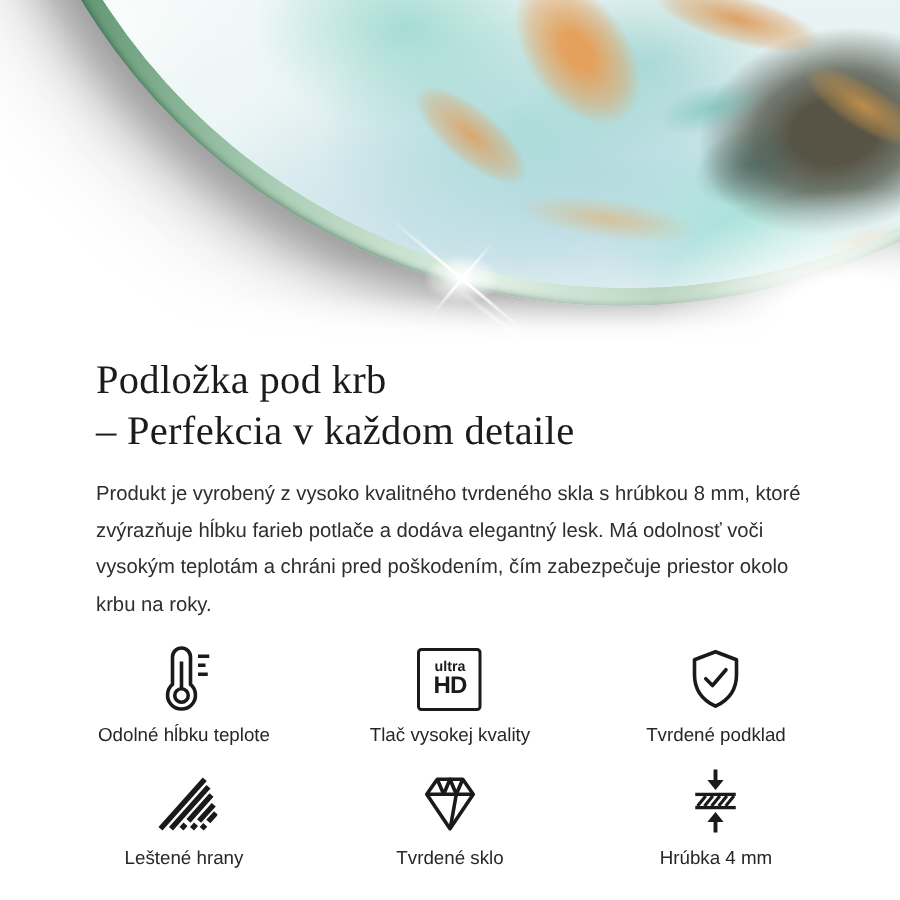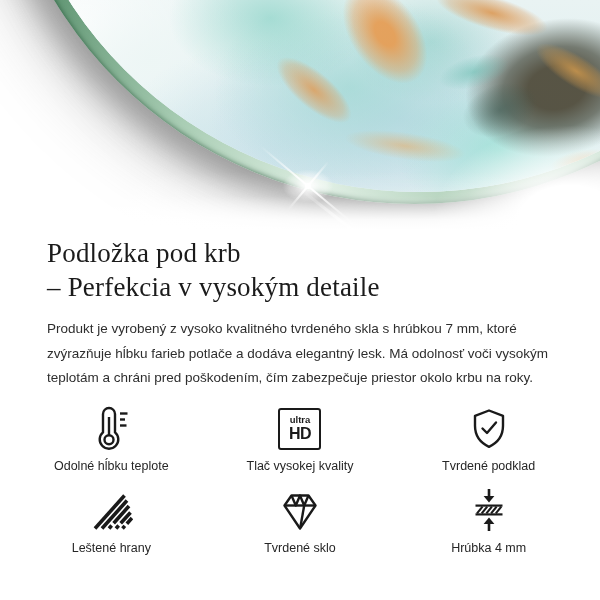--- a/index.html
+++ b/index.html
@@ -67,21 +67,21 @@
   .sp-ray.r3{left:-10px;top:0px;width:150px;height:3px;transform:rotate(38deg);transform-origin:0 50%;opacity:.7;}
   .sp-core{position:absolute;left:-3px;top:-3px;width:6px;height:6px;border-radius:50%;
       background:#fff;box-shadow:0 0 10px 3px rgba(255,255,255,.95);}
 
   .fade-right{position:absolute;left:408px;top:104px;width:260px;height:150px;z-index:6;
       background:radial-gradient(ellipse 70% 85% at 62% 78%, #fff 28%, rgba(255,255,255,0) 75%);}
   .fade-bottom{position:absolute;left:0;bottom:0;width:600px;height:58px;z-index:6;
       background:linear-gradient(180deg,rgba(255,255,255,0) 0%,rgba(255,255,255,.18) 42%,rgba(255,255,255,.9) 82%,#fff 100%);}
 
   
-  .content{position:relative;padding:0 47px;z-index:8;}
+  .content{position:relative;padding:0 64px;z-index:8;}
   h1{
     margin:6px 0 0 0;font-family:"Liberation Serif","DejaVu Serif",serif;font-weight:400;
     font-size:27px;line-height:34px;color:#1b1b1b;letter-spacing:.2px;
   }
   .desc{
     margin:13px 0 0 0;max-width:524px;font-size:13.5px;line-height:24.5px;color:#2e2e2e;
   }
 
   
   .features{display:grid;grid-template-columns:repeat(3,1fr);row-gap:13px;margin:13px -30px 0 -30px;}
@@ -123,24 +123,24 @@
       <div class="sp-ray r3"></div>
       <div class="sp-core"></div>
     </div>
     <div class="fade-right"></div>
     <div class="fade-bottom"></div>
   </div>
 
   <div class="content">
     <h1>
       <span>Podložka pod krb</span><br>
-      <span>– Perfekcia v vysokým detaile</span>
+      <span>– Perfekcia v každom detaile</span>
     </h1>
 
-    <p class="desc">Produkt je vyrobený z vysoko kvalitného tvrdeného skla s hrúbkou 7 mm, ktoré zvýrazňuje hĺbku farieb potlače a dodáva elegantný lesk. Má odolnosť voči vysokým teplotám a chráni pred poškodením, čím zabezpečuje priestor okolo krbu na roky.</p>
+    <p class="desc">Produkt je vyrobený z vysoko kvalitného tvrdeného skla s hrúbkou 8 mm, ktoré zvýrazňuje hĺbku farieb potlače a dodáva elegantný lesk. Má odolnosť voči vysokým teplotám a chráni pred poškodením, čím zabezpečuje priestor okolo krbu na roky.</p>
 
     <div class="features">
 
       <div class="feature">
         <div class="icon-box">
           <svg width="44" height="45" viewBox="0 0 44 45">
             <path class="icon-stroke" d="M20 3 a6 6 0 0 1 6 6 v18.3 a9.3 9.3 0 1 1 -12 0 V9 a6 6 0 0 1 6 -6 Z"></path>
             <circle class="icon-stroke" cx="20" cy="34.7" r="4.5"></circle>
             <line class="icon-stroke" x1="20" y1="30.2" x2="20" y2="12"></line>
             <line class="icon-stroke" x1="31" y1="8.5" x2="38.5" y2="8.5"></line>

